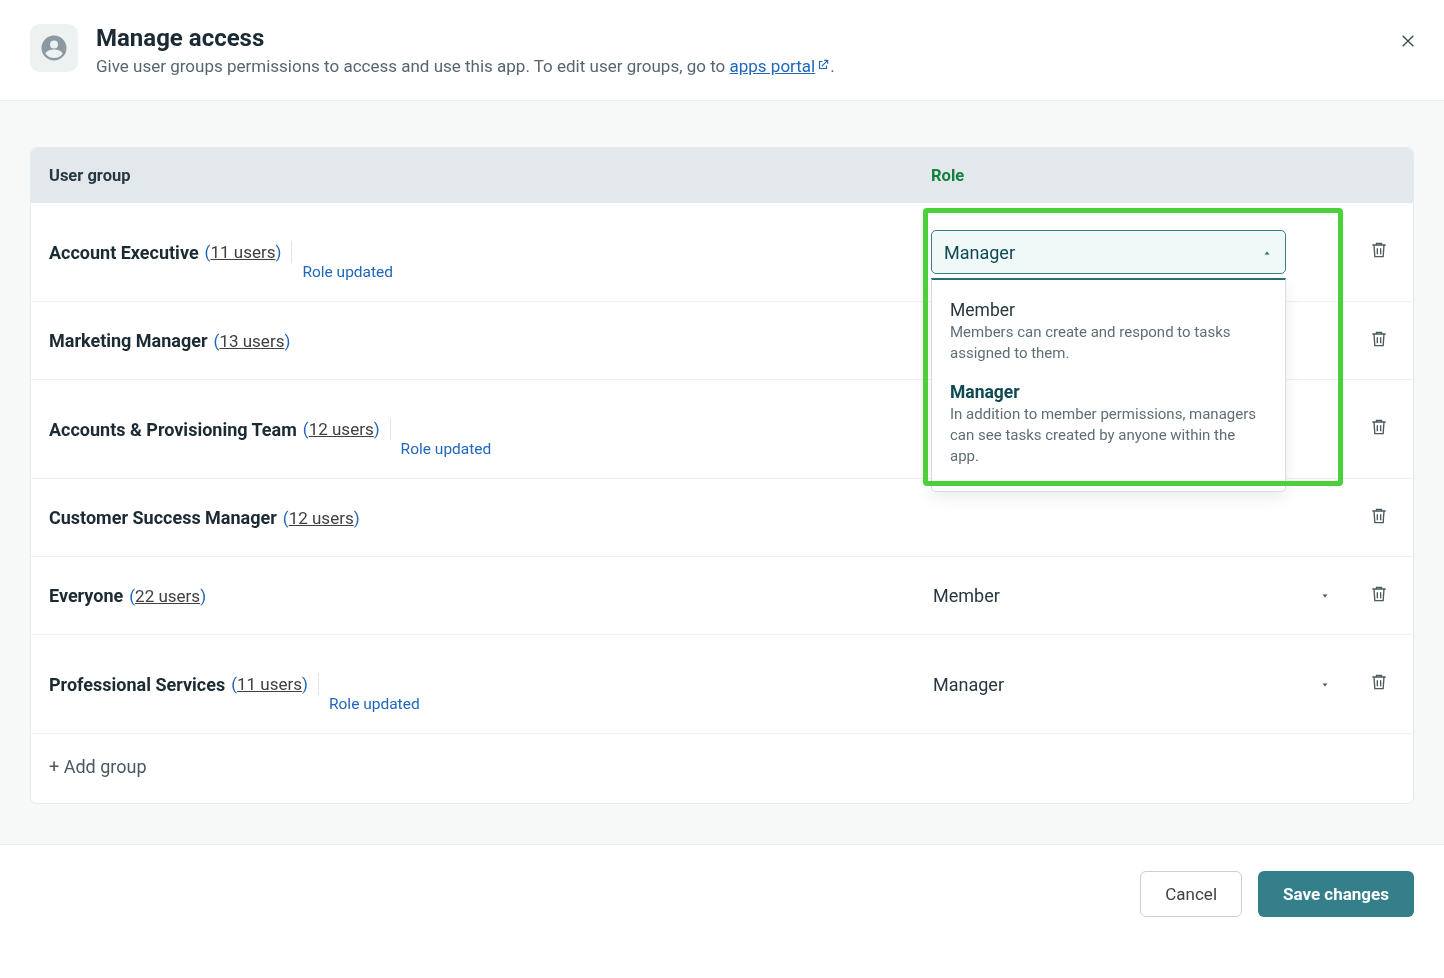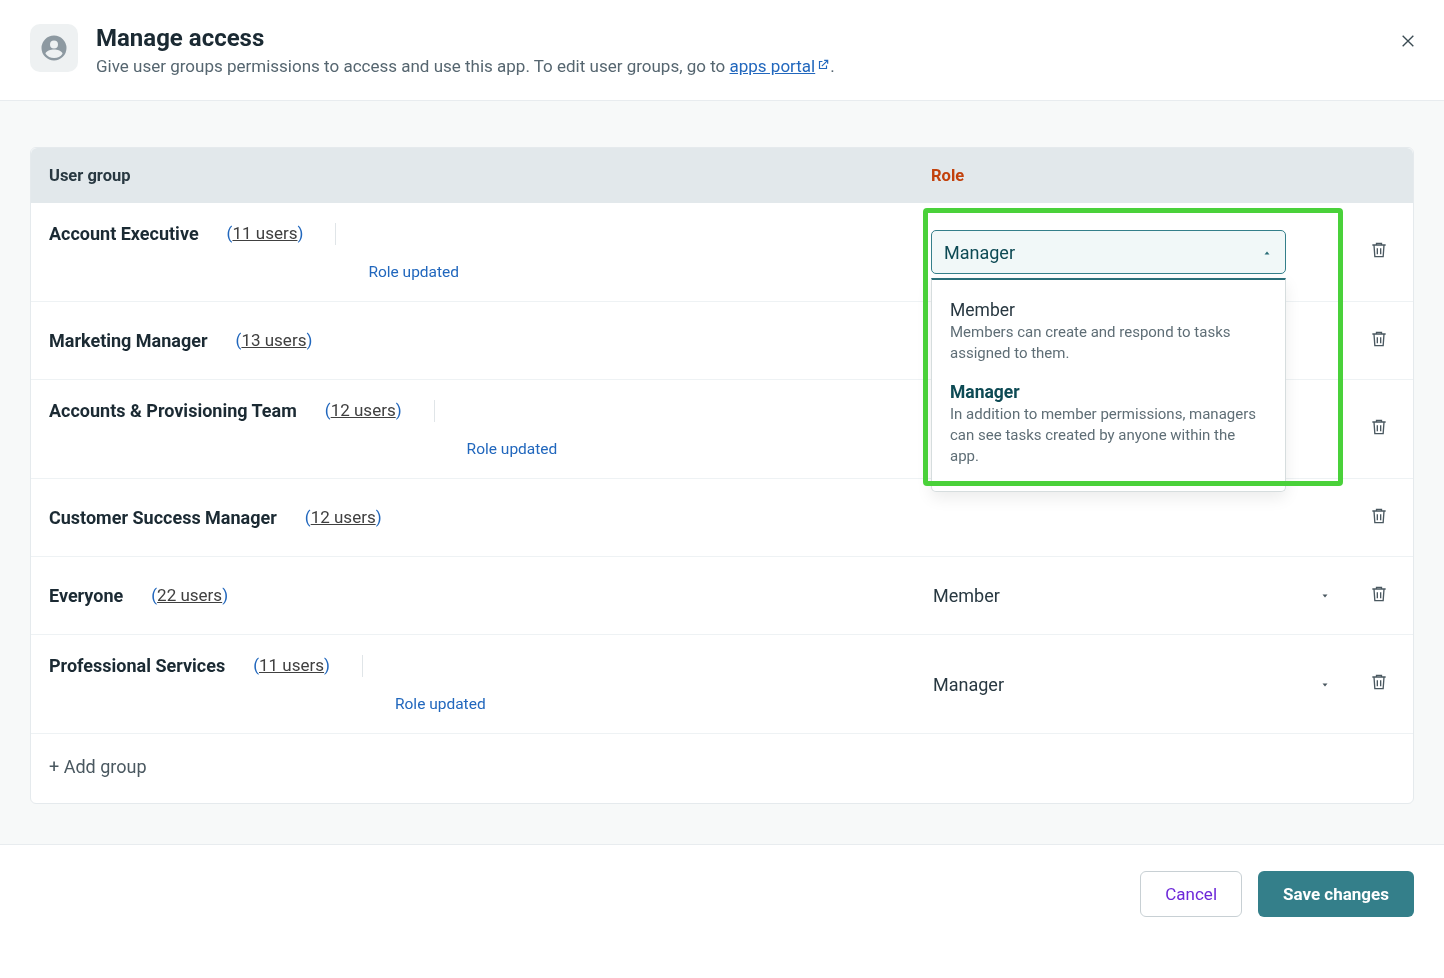--- a/index.html
+++ b/index.html
@@ -81,35 +81,36 @@
       border-radius: 6px;
       overflow: visible;
     }
     .table-header {
       background: #e2e8eb;
       display: flex;
       padding: 18px 18px;
       border-radius: 6px 6px 0 0;
     }
     .col-group { flex: 1; font-weight: 700; color: #283841; font-size: 16.5px; }
-    .col-role { width: 404px; font-weight: 700; color: #c2410c; font-size: 16.5px; }
+    .col-role { width: 404px; font-weight: 700; color: #15803d; font-size: 16.5px; }
     .col-actions { width: 60px; }
     .row {
       display: flex;
       align-items: center;
       padding: 20px 18px;
       border-bottom: 1px solid #eef2f4;
       min-height: 78px;
       position: relative;
     }
     .row:last-of-type { border-bottom: none; }
     .group-cell {
       flex: 1;
       display: flex;
-      gap: 28px;
+      align-items: center;
+      gap: 6px;
       flex-wrap: wrap;
     }
     .group-name { font-size: 18px; font-weight: 700; color: #1b2a33; }
     .users-link { font-size: 17px; color: #404040; text-decoration: underline; cursor: pointer; }
     .paren { color: #2167bd; font-size: 17px; }
     .divider {
       width: 1px;
       height: 22px;
       background: #e0e5e8;
       margin: 0 4px 0 4px;
@@ -193,21 +194,21 @@
       background: #fff;
     }
     .btn {
       font-size: 17px;
       padding: 12px 24px;
       border-radius: 6px;
       cursor: pointer;
       border: 1px solid transparent;
       font-family: inherit;
     }
-    .btn-secondary { background: #fff; color: #6d28d9; border: 1px solid #c8d0d4; }
+    .btn-secondary { background: #fff; color: #404040; border: 1px solid #c8d0d4; }
     .btn-primary { background: #347f8a; color: #fff; font-weight: 700; }
     .caret svg { width: 12px; height: 12px; fill: #4a5860; }
   </style>
 </head>
 <body>
 
 <div class="header-section">
   <div class="avatar-box">
     <svg class="avatar-icon" viewBox="0 0 24 24">
         <path d="M12 2a10 10 0 1 0 0 20 10 10 0 0 0 0-20zm0 4a3.2 3.2 0 1 1 0 6.4 3.2 3.2 0 0 1 0-6.4zm0 14c-2.8 0-5.3-1.4-6.8-3.5 0-2.2 4.5-3.4 6.8-3.4s6.8 1.2 6.8 3.4A8 8 0 0 1 12 20z"></path>

